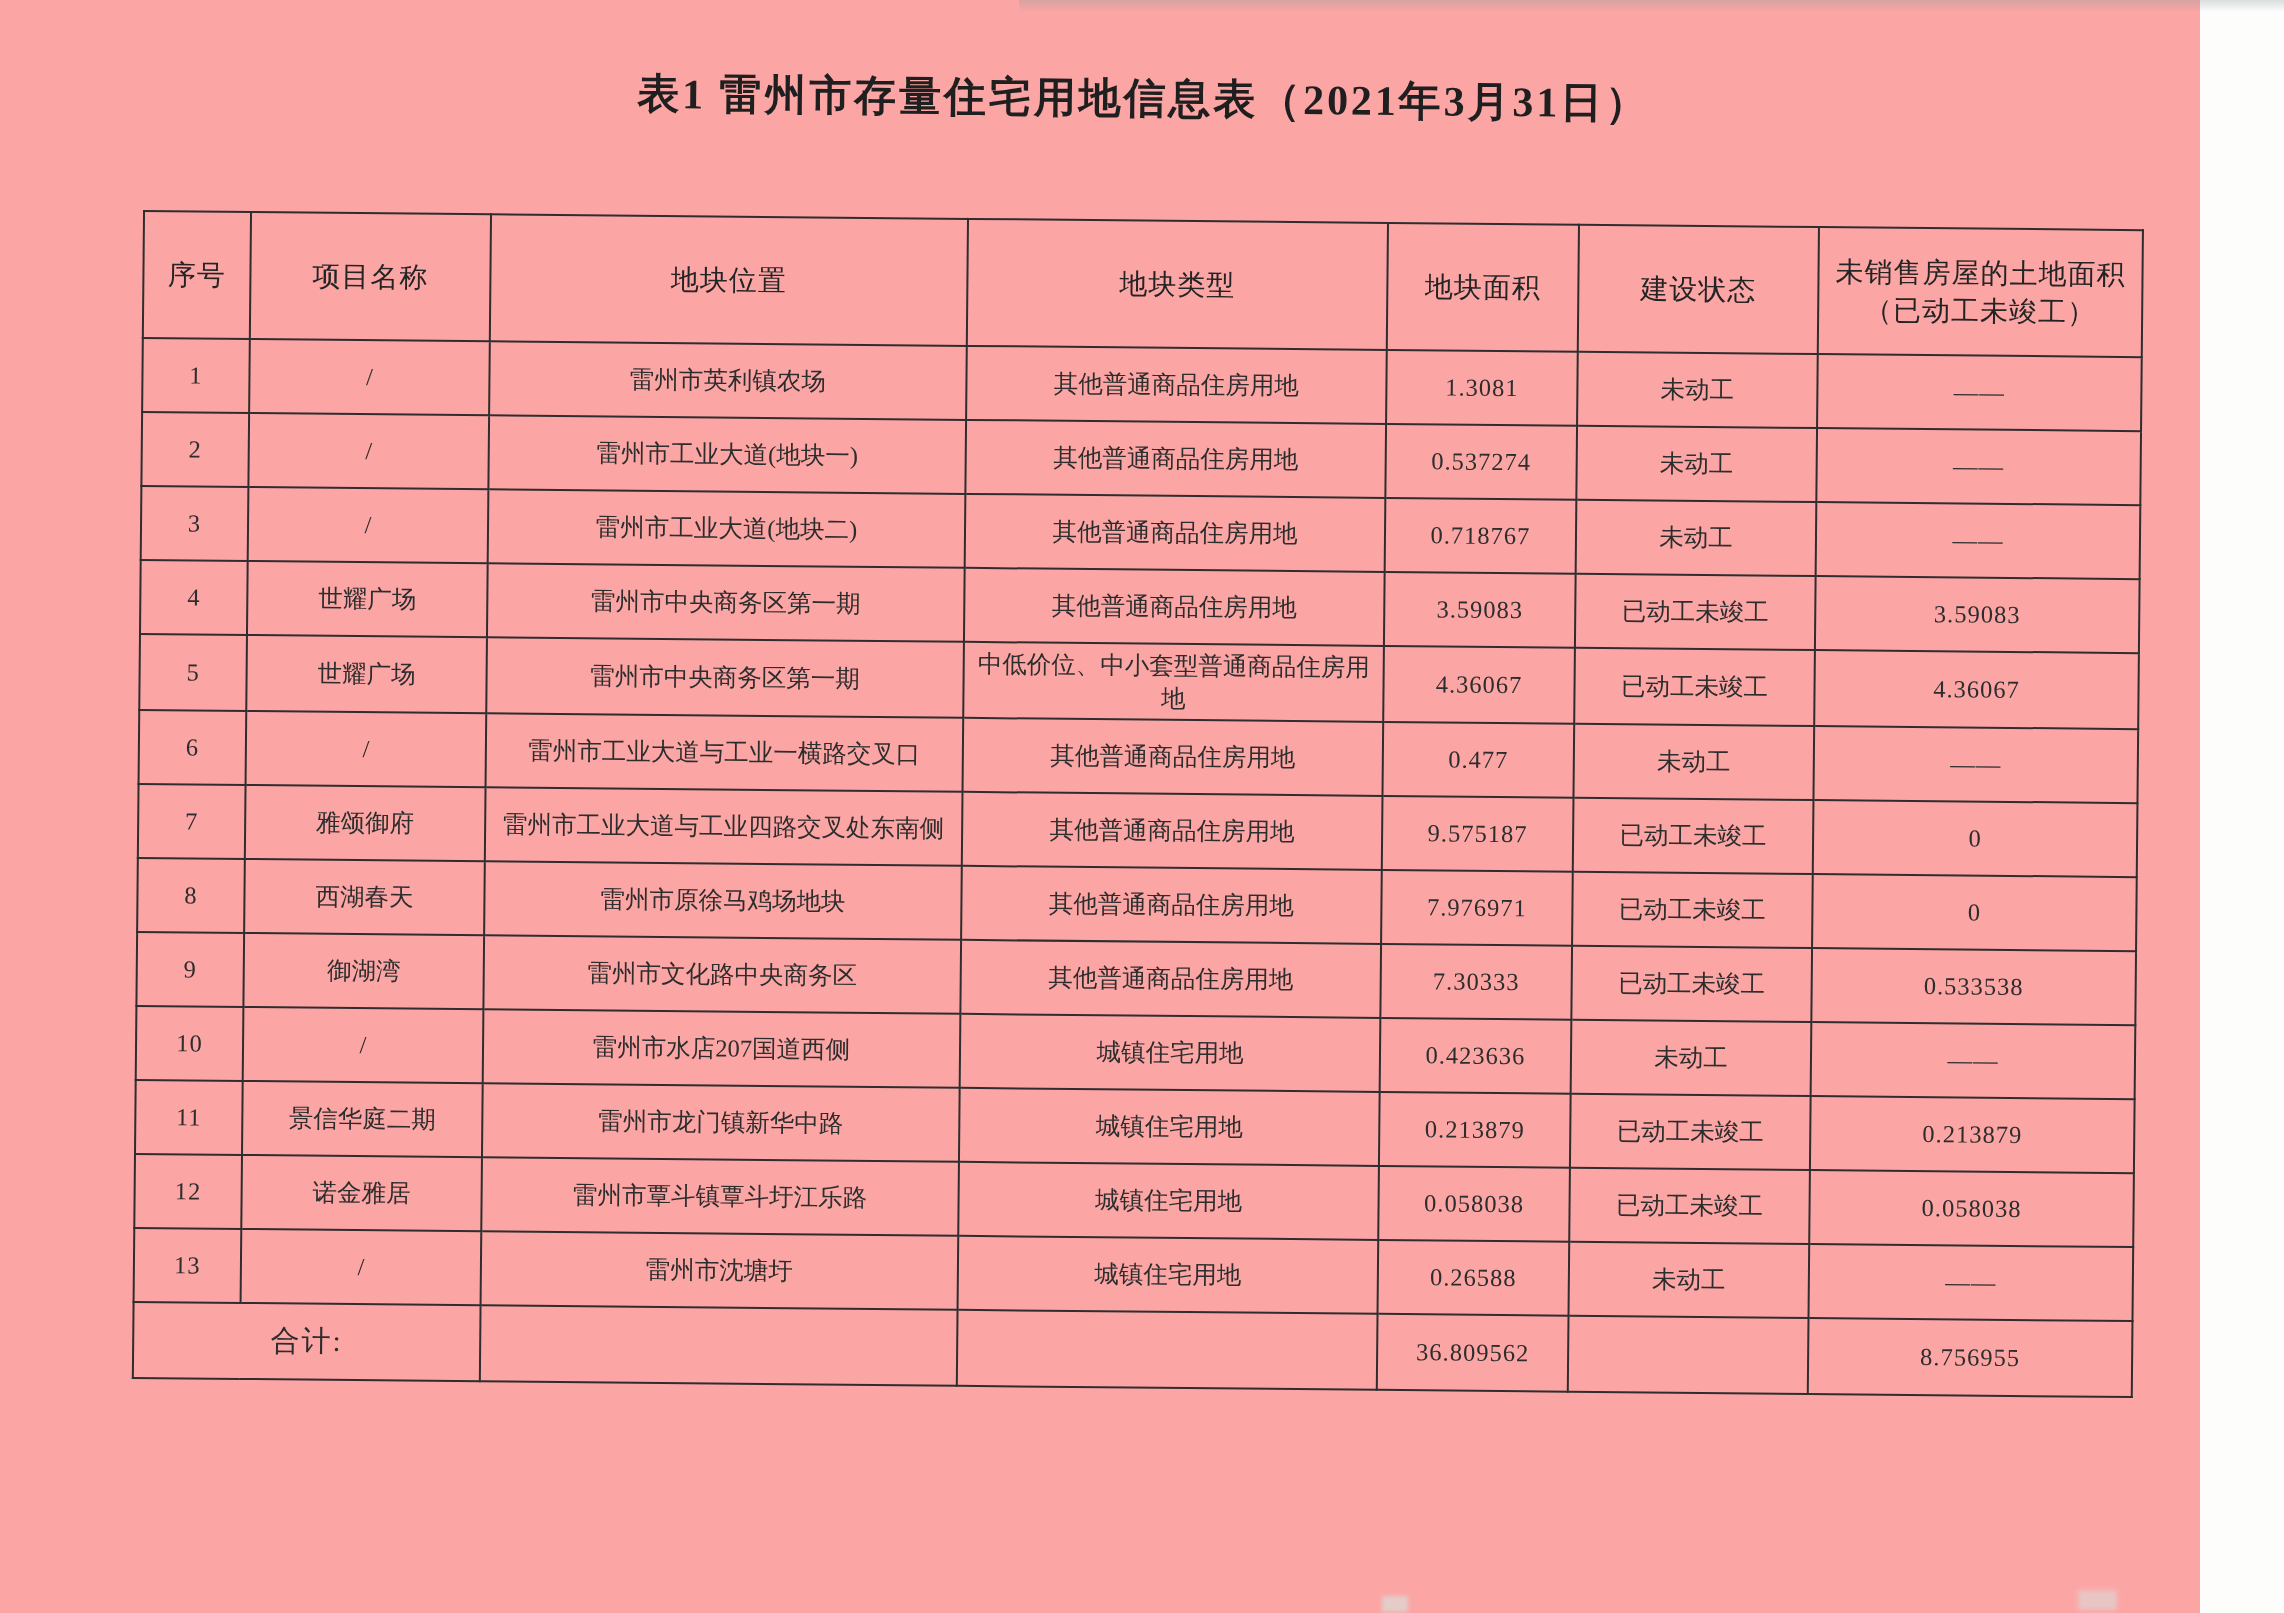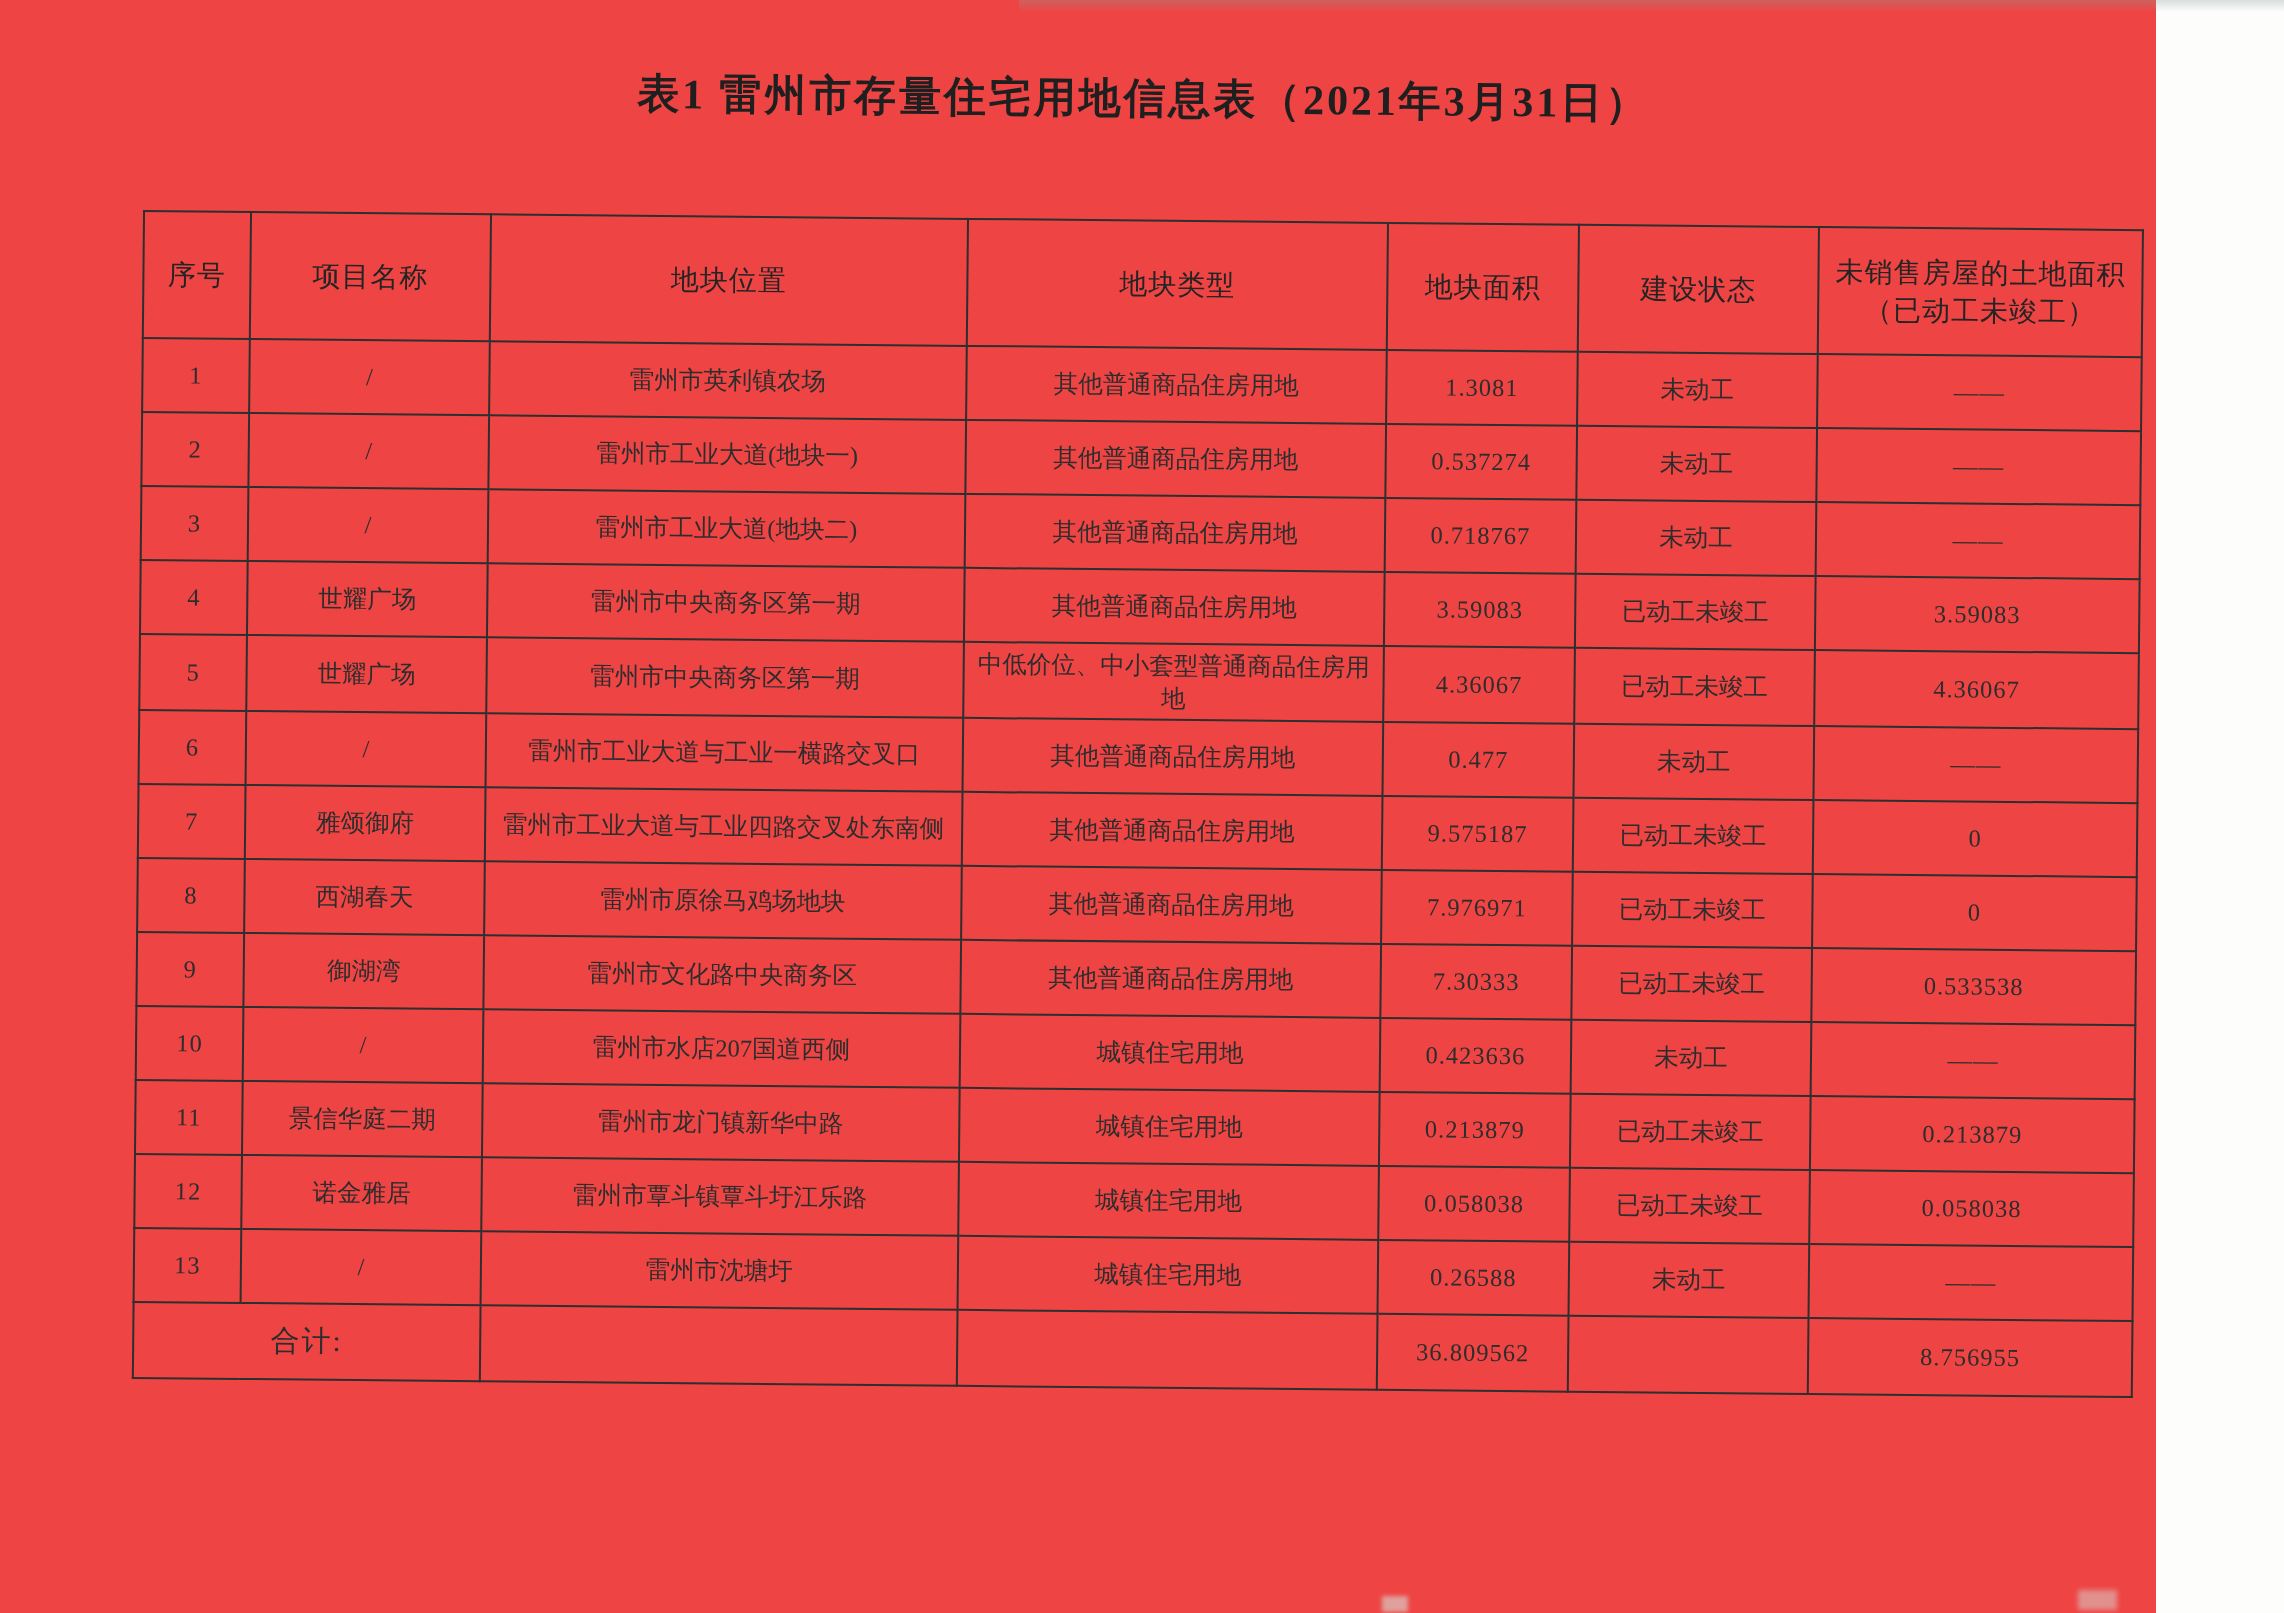--- a/index.html
+++ b/index.html
@@ -9,21 +9,22 @@
     height: 1613px;
     overflow: hidden;
     background: #fdfdfc;
     font-family: "Liberation Serif", "DejaVu Serif", serif;
     color: #2b2b2b;
   }
   .page {
     position: relative;
     width: 2156px;
     height: 1613px;
-    background: #ef4444;
+    background: #fca5a5;
+    padding-left: 44px;
   }
   
   .scan-strip-top {
     position: absolute;
     left: 1019px; top: 0; width: 1265px; height: 11.8px;
     background: linear-gradient(to bottom, rgba(135,158,152,0.32), rgba(135,158,152,0));
     pointer-events: none;
   }
   .scan-smudge-a {
     position: absolute; left: 1382px; top: 1596px; width: 25.5px; height: 15.7px;

